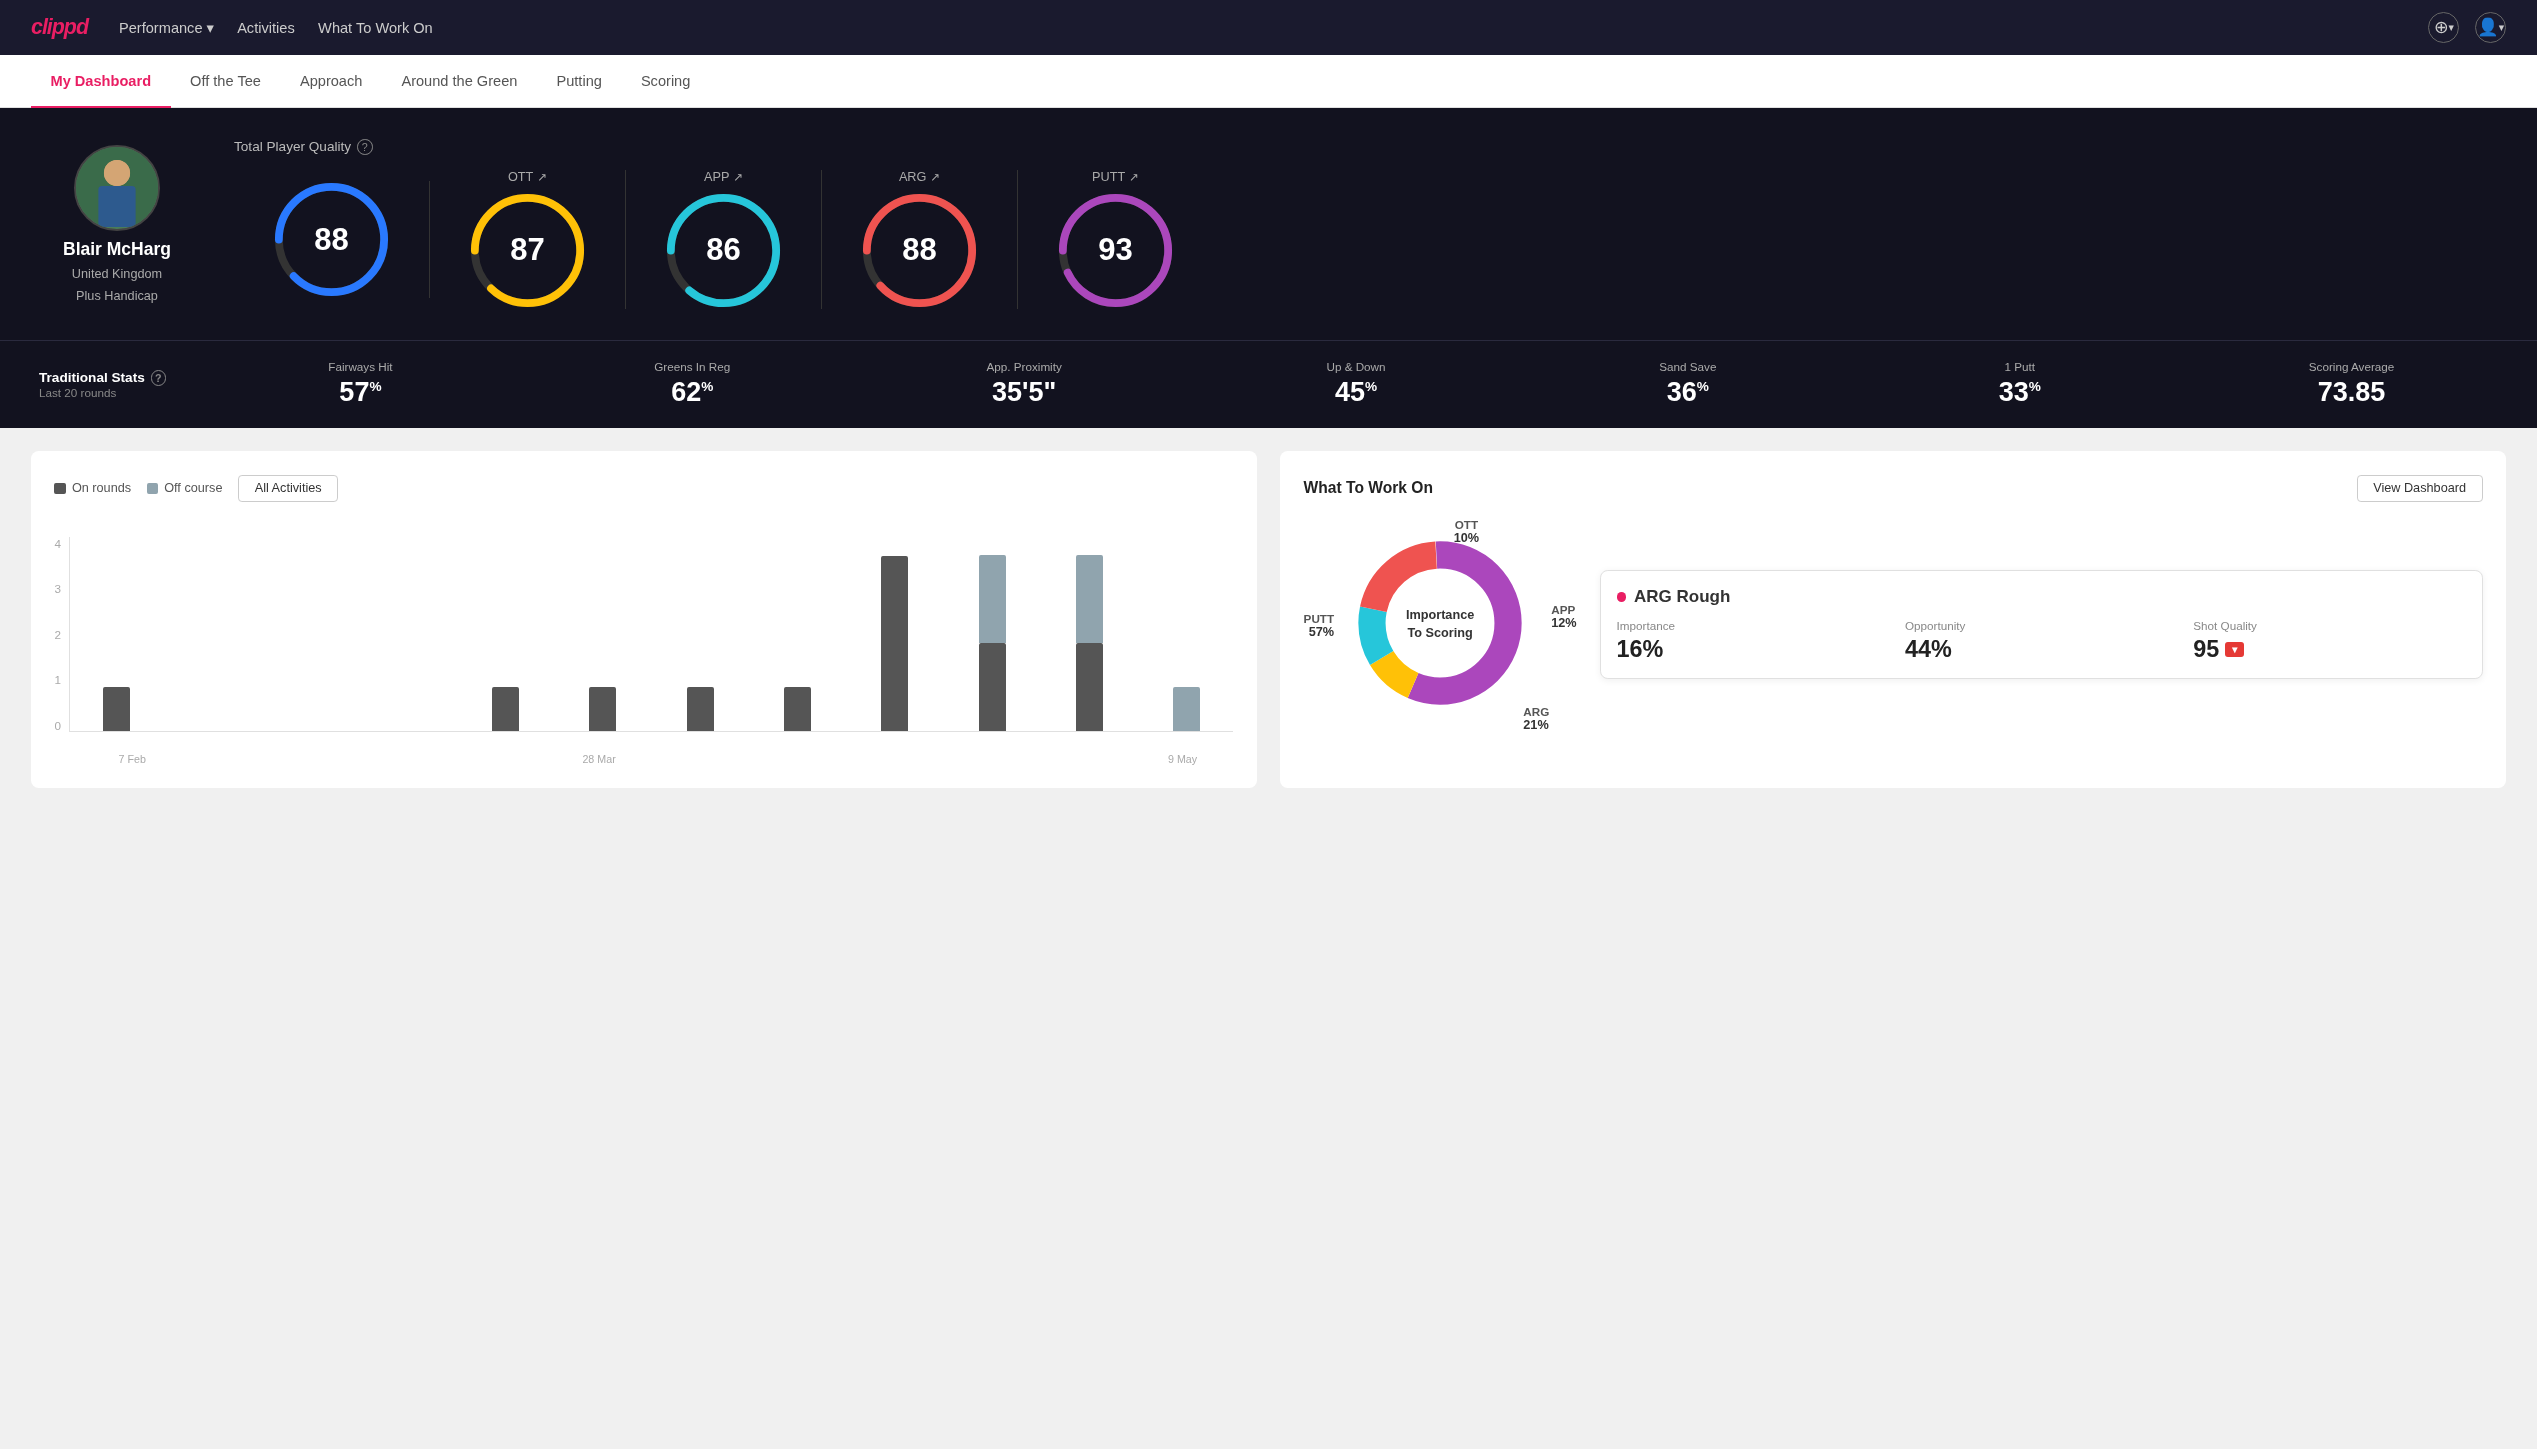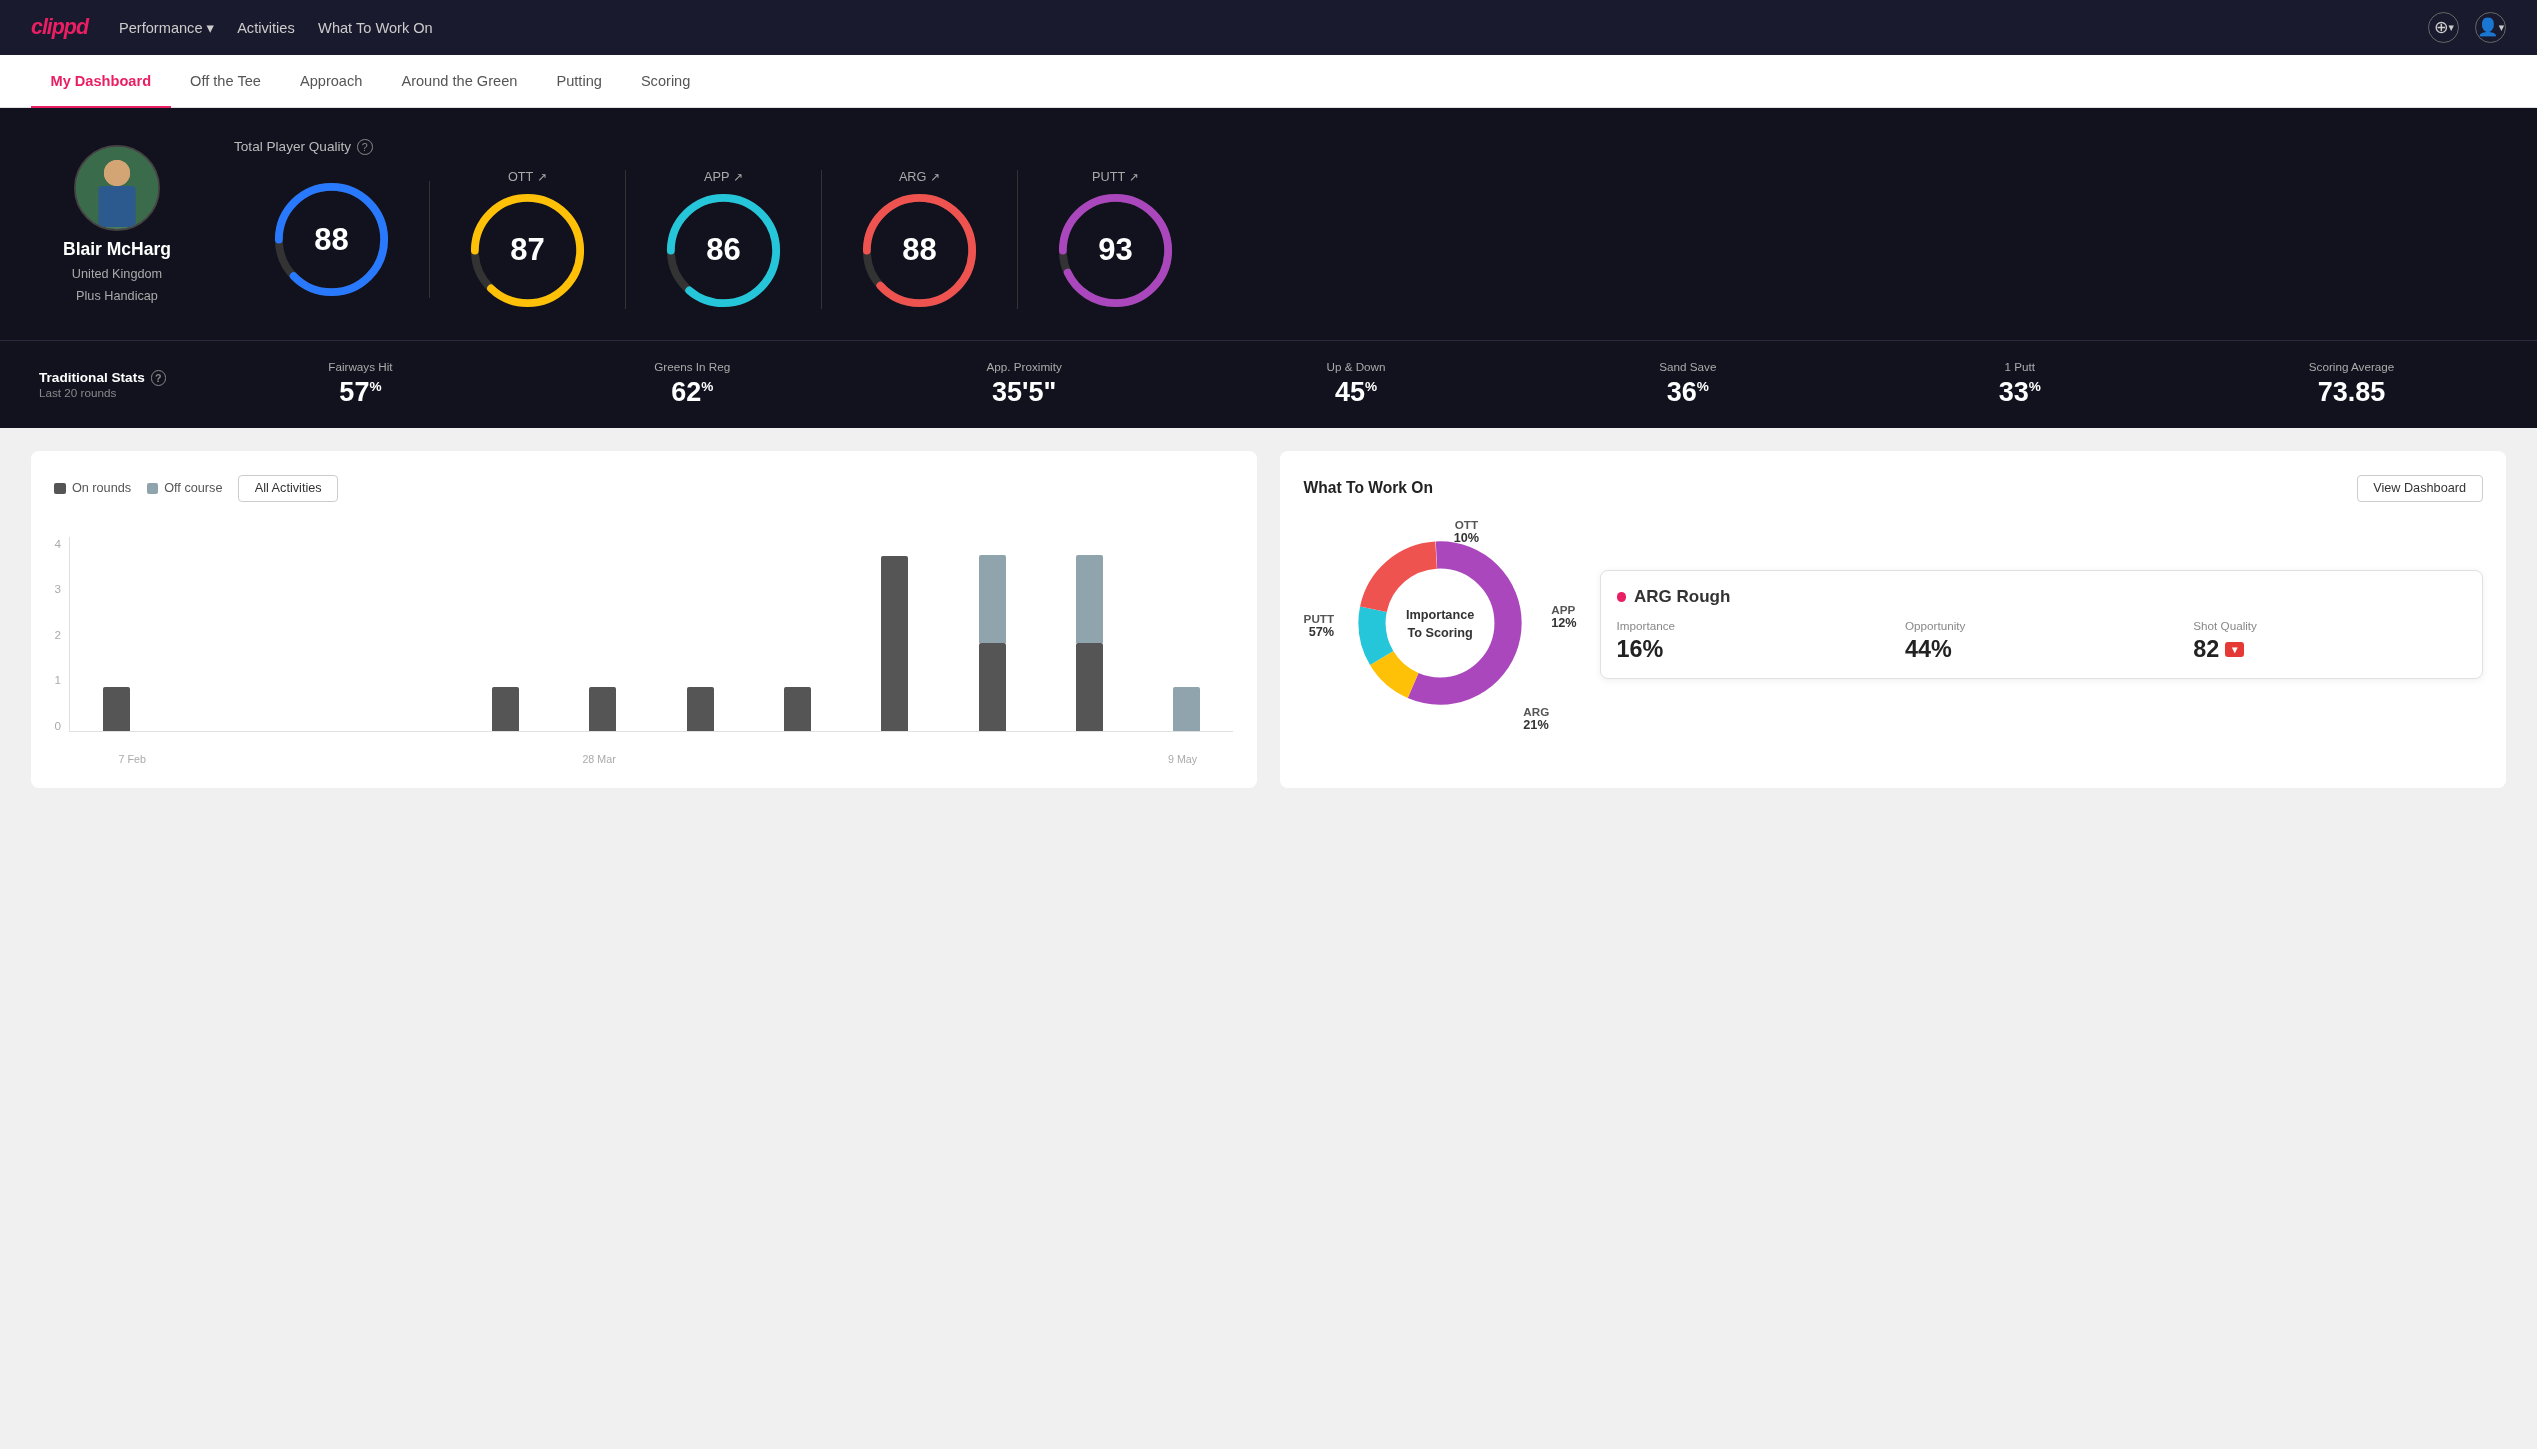--- a/index.html
+++ b/index.html
@@ -646,21 +646,21 @@
             </div>
             <div class="info-stat">
               <div class="info-stat-label">Opportunity</div>
               <div class="info-stat-value">
                 <span>44%</span>
               </div>
             </div>
             <div class="info-stat">
               <div class="info-stat-label">Shot Quality</div>
               <div class="info-stat-value">
-                <span>82</span>
+                <span>95</span>
                 <span class="trend-down">▼</span>
               </div>
             </div>
           </div>
         </div>
       </div>
     </div>
   </div>
 
 </div>

